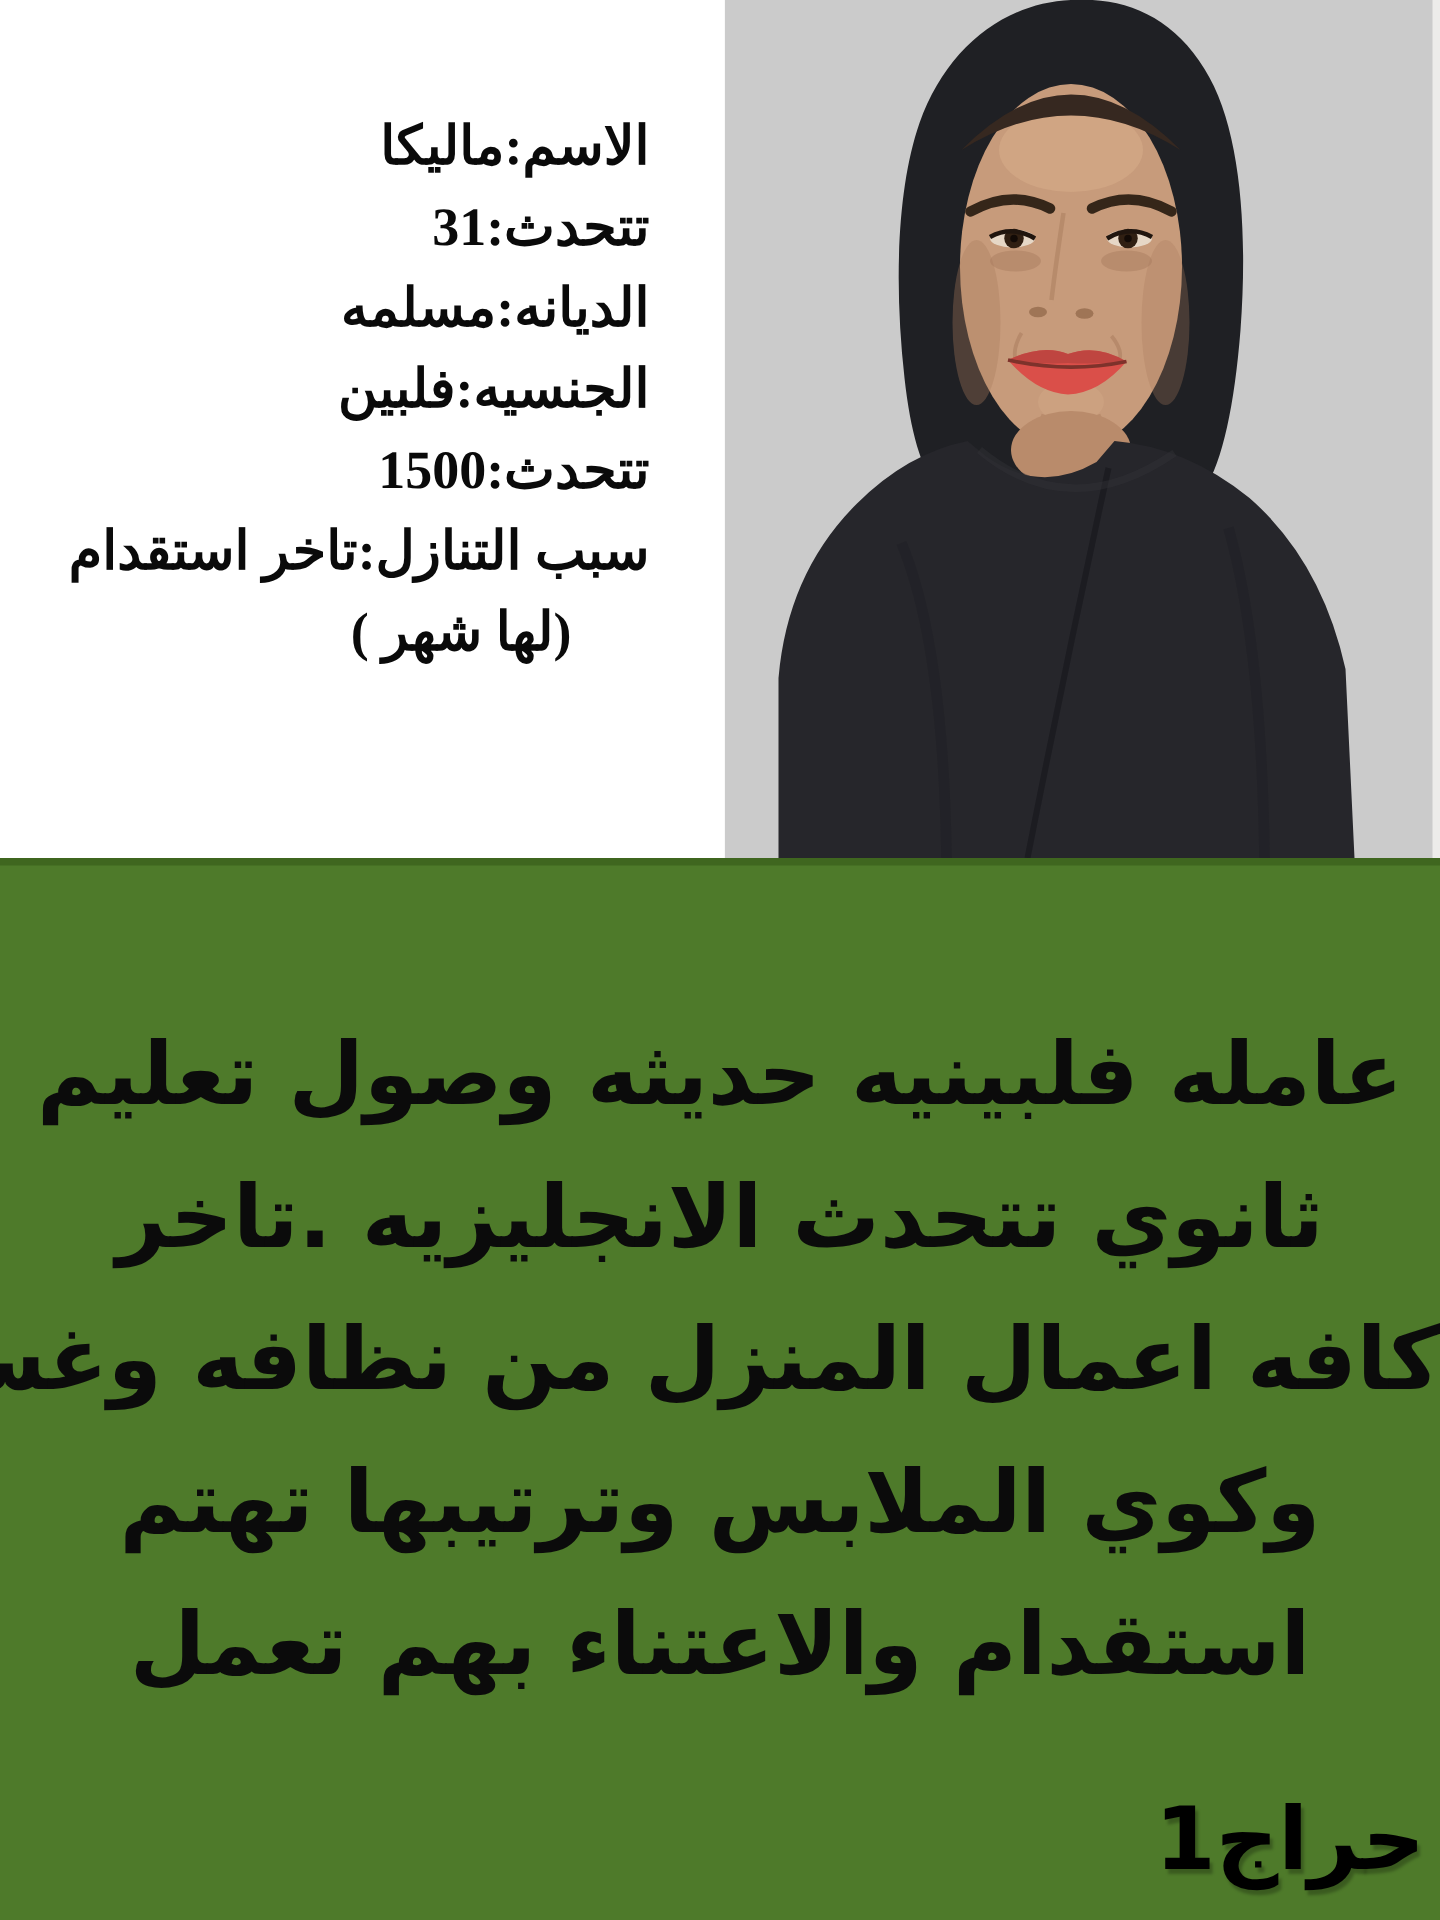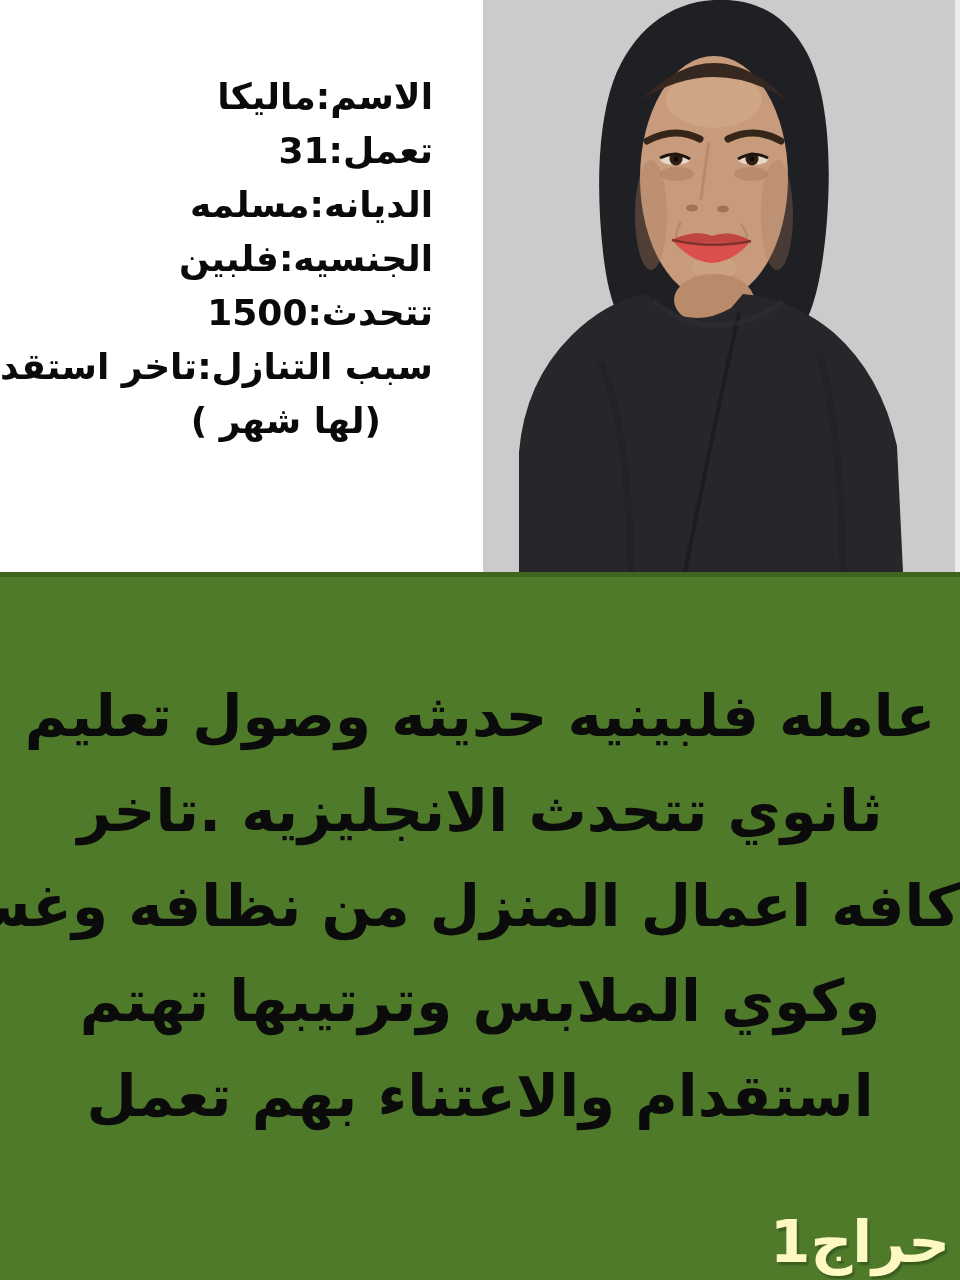--- a/index.html
+++ b/index.html
@@ -12,57 +12,57 @@
 
   
   .top-section{display:flex;height:572px;width:960px;}
   .info-panel{
     width:483px;height:572px;background:#ffffff;
     box-sizing:border-box;
     direction:rtl;text-align:right;
     padding:70px 50px 0 0;
     font-weight:bold;font-size:36px;line-height:54px;color:#0a0a0a;
   }
-  .info-line{white-space:nowrap;}
+  .info-line{white-space:nowrap;font-family:Liberation Serif, serif;}
   .info-line.indent{padding-left:0;padding-right:52px;}
 
   .photo-wrap{width:477px;height:572px;position:relative;overflow:hidden;}
   .photo-wrap svg{display:block;}
 
   
   .green-section{
     position:relative;width:960px;height:708px;
     box-sizing:border-box;
     background:#4e7a2a;
     border-top:5px solid #3f661f;
     padding-top:92px;
     direction:rtl;
   }
   .desc-line{
     text-align:center;
     font-weight:bold;font-size:58px;line-height:95px;
     color:#0b0b0b;white-space:nowrap;
   }
   .watermark{
-    position:absolute;right:10px;bottom:4px;
+    position:absolute;right:10px;bottom:20px;
     direction:rtl;white-space:nowrap;
-    font-weight:bold;font-size:58px;color:#fef9c3;
+    font-weight:bold;font-size:58px;color:#000000;
     text-shadow:2px 3px 2px rgba(0,0,0,0.25);
   }
 </style>
 </head>
 <body>
 
 <div class="page">
 
   <div class="top-section">
 
     <div class="info-panel">
       <div class="info-line">الاسم:ماليكا</div>
-      <div class="info-line">تعمل:31</div>
+      <div class="info-line">تتحدث:31</div>
       <div class="info-line">الديانه:مسلمه</div>
       <div class="info-line">الجنسيه:فلبين</div>
       <div class="info-line">تتحدث:1500</div>
       <div class="info-line">سبب التنازل:تاخر استقدام</div>
       <div class="info-line indent">(لها شهر )</div>
     </div>
 
     <div class="photo-wrap">
       <svg width="477" height="572" viewBox="0 0 477 572" xmlns="http://www.w3.org/2000/svg">
 

